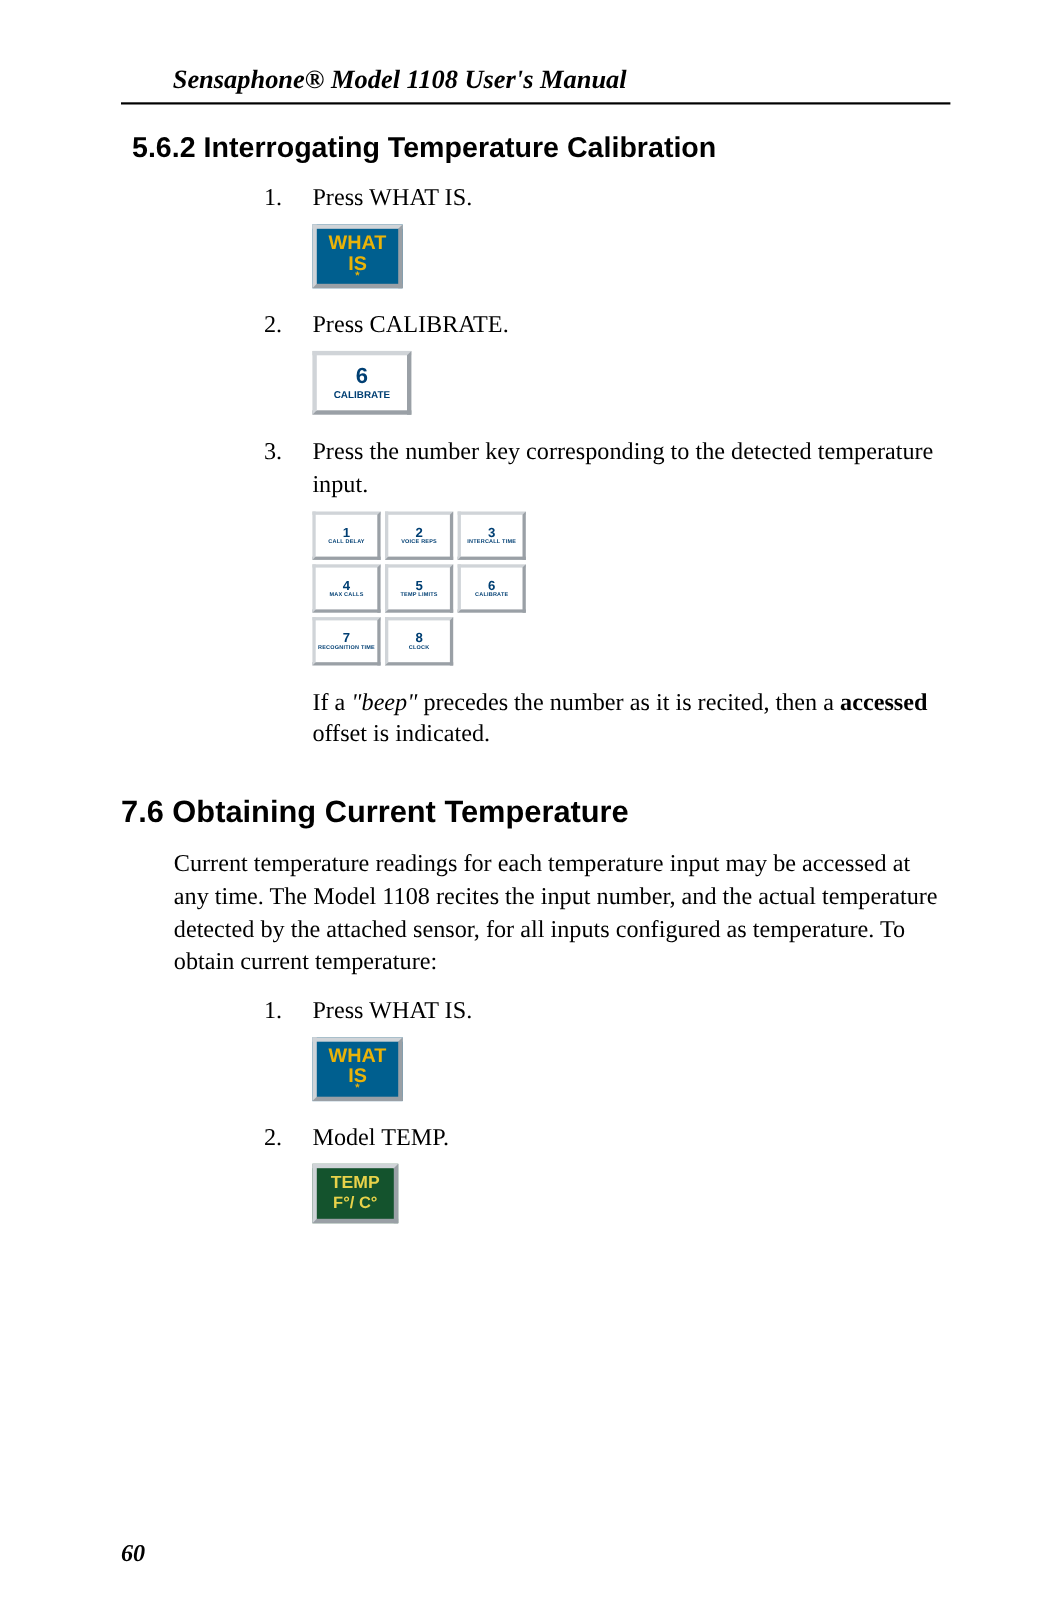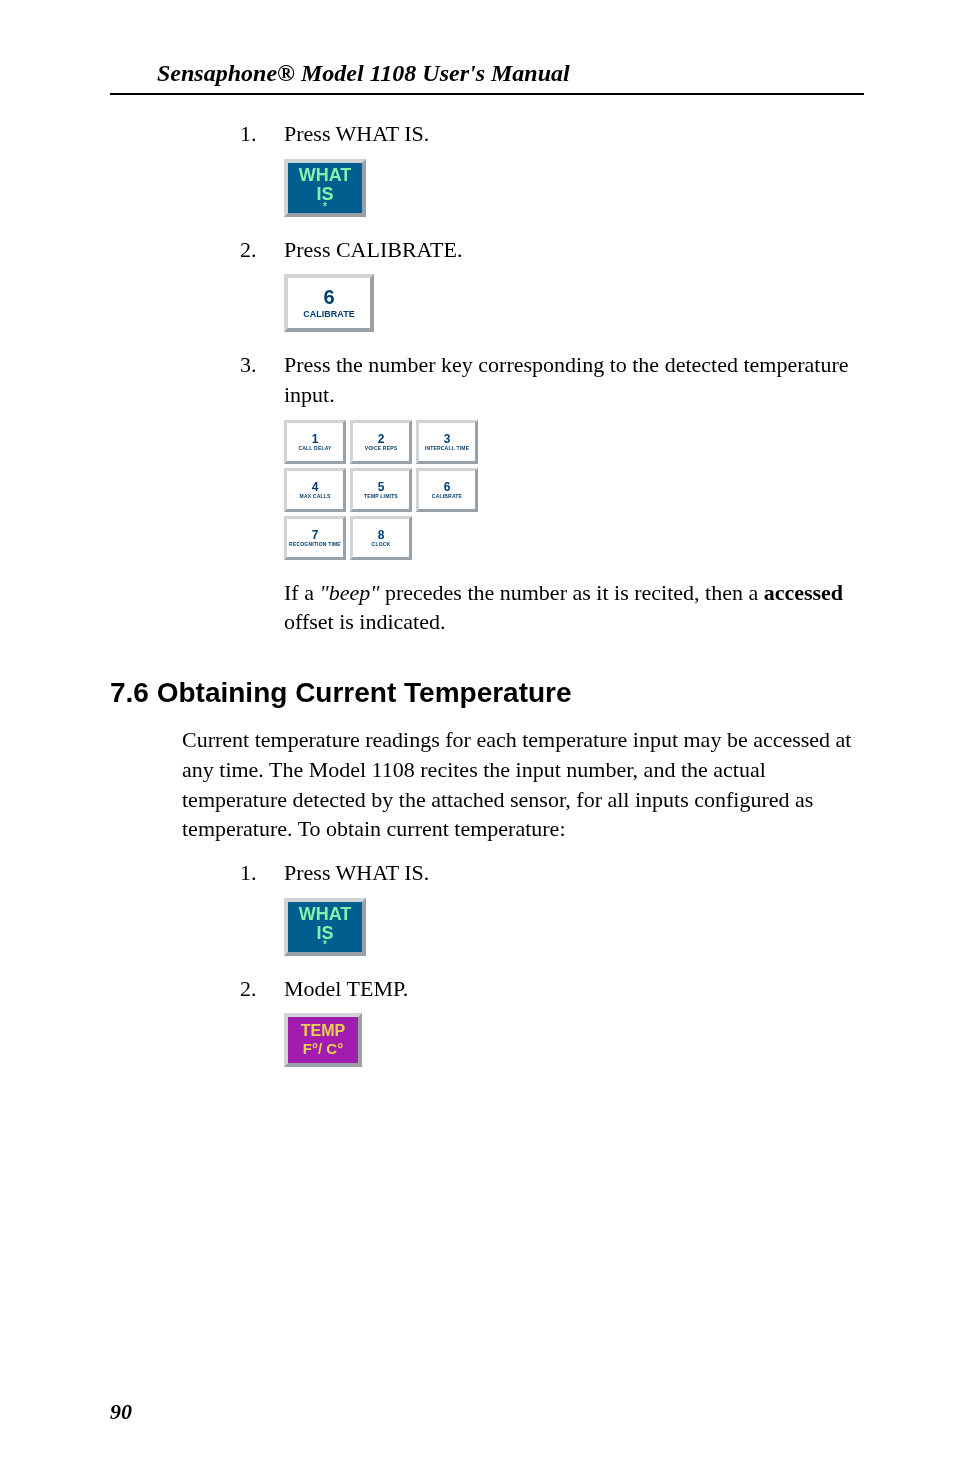--- a/index.html
+++ b/index.html
@@ -41,21 +41,21 @@
   }
   .step {
     display: flex;
     margin: 8px 0 10px 130px;
     font-size: 22px;
     line-height: 1.35;
   }
   .step .num { width: 44px; flex: 0 0 44px; }
   .step .txt { flex: 1; }
   .body-para {
-    margin: 0 0 14px 72px;
+    margin: 0 0 14px 48px;
     font-size: 22px;
     line-height: 1.35;
   }
   .indent-para {
     margin: 14px 0 0 174px;
     font-size: 22px;
     line-height: 1.35;
   }
   .img-slot {
     margin: 6px 0 18px 174px;
@@ -67,21 +67,21 @@
     justify-content: center;
     border: 4px solid #9aa0a6;
     border-top-color: #d0d4d8;
     border-left-color: #d0d4d8;
     background: #fff;
     box-sizing: border-box;
     font-family: Arial, Helvetica, sans-serif;
     font-weight: bold;
     line-height: 1.05;
   }
-  .btn-whatis { width: 82px; height: 58px; background: #005f8f; color: #86efac; font-size: 18px; }
+  .btn-whatis { width: 82px; height: 58px; background: #005f8f; color: #eab308; font-size: 18px; }
   .btn-whatis .star { font-size: 10px; line-height: 6px; }
   .btn-cal { width: 90px; height: 58px; background: #fff; color: #003f73; font-size: 20px; }
   .btn-cal .sub { font-size: 9px; color: #003f73; margin-top: 2px; }
   .grid8 {
     display: grid;
     grid-template-columns: repeat(3, 62px);
     gap: 4px;
   }
   .grid8 .cell {
     height: 38px;
@@ -91,40 +91,41 @@
     background: #fff;
     color: #003f73;
     display: flex;
     flex-direction: column;
     align-items: center;
     justify-content: center;
     font-family: Arial, Helvetica, sans-serif;
   }
   .grid8 .cell .big { font-size: 12px; font-weight: bold; }
   .grid8 .cell .sub { font-size: 5px; font-weight: bold; letter-spacing: 0.2px; text-align: center; line-height: 1.05; }
-  .btn-temp { width: 78px; height: 54px; background: #a21caf; color: #e8d24a; font-size: 16px; text-align: right; }
+  .btn-temp { width: 78px; height: 54px; background: #14532d; color: #e8d24a; font-size: 16px; text-align: right; }
   .btn-temp .sub { font-size: 15px; margin-top: 1px; }
   .page-number {
     position: absolute;
     left: 110px;
     bottom: 50px;
     font-style: italic;
     font-weight: bold;
     font-size: 22px;
   }
   em.beep { font-style: italic; }
   b { font-weight: bold; }
 </style>
 </head>
 <body>
 
 <div class="page">
   <div class="running-title">Sensaphone® Model 1108 User's Manual</div>
   <hr class="hr">
 
+  <div class="h2">5.6.2  Interrogating Temperature Calibration</div>
 
   <div class="step">
     <div class="num">1.</div>
     <div class="txt">Press WHAT IS.</div>
   </div>
   <div class="img-slot">
     <div class="btn btn-whatis">
       <div>WHAT</div>
       <div>IS</div>
       <div class="star">*</div>
@@ -208,13 +209,13 @@
   </div>
   <div class="img-slot">
     <div class="btn btn-temp">
       <div>TEMP</div>
       <div class="sub">F°/ C°</div>
     </div>
   </div>
 
 </div>
 
-<div class="page-number">90</div>
+<div class="page-number">60</div>
 
 </body></html>

